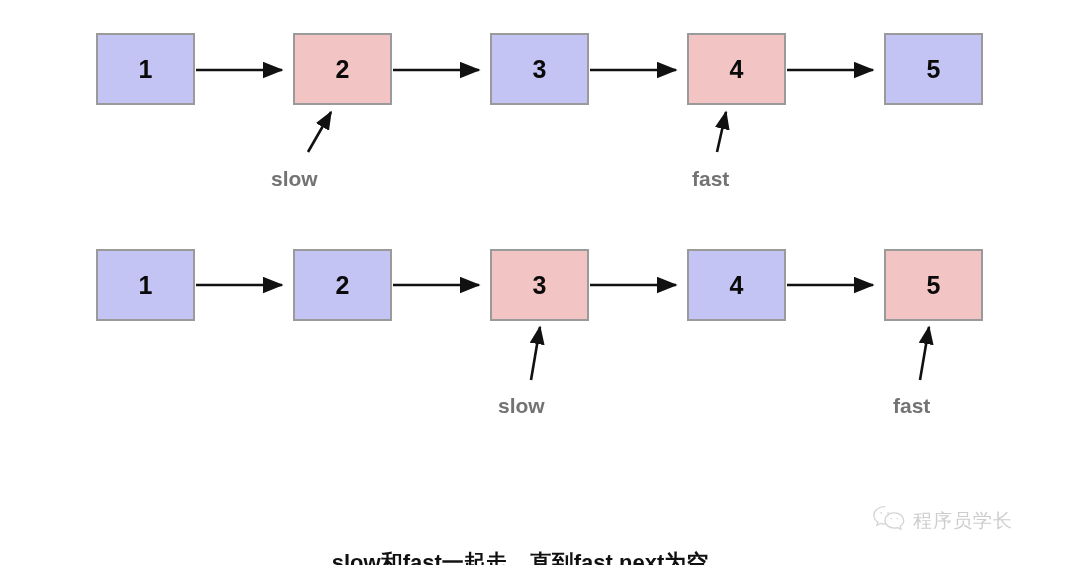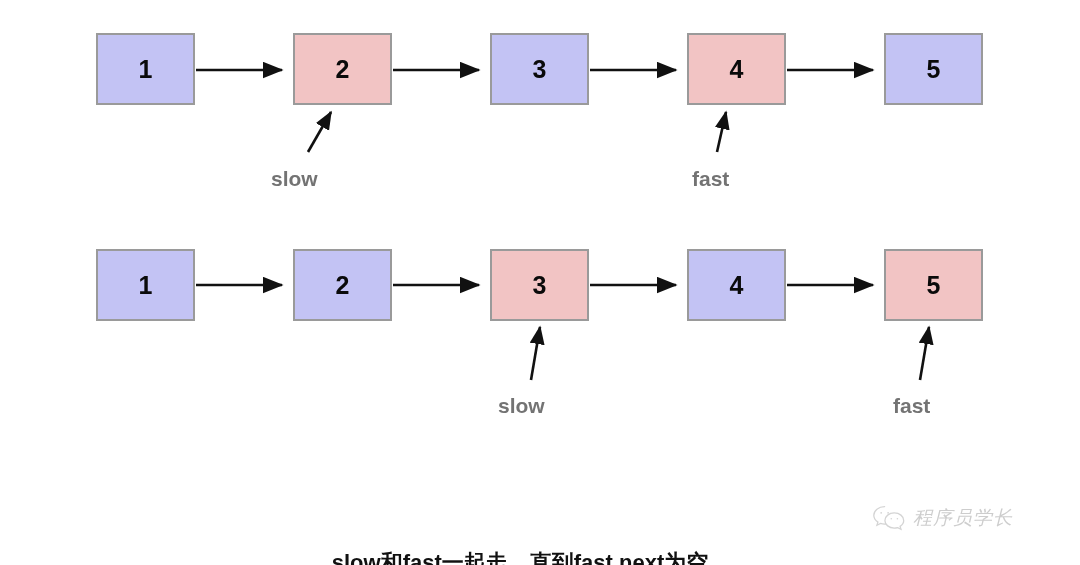--- a/index.html
+++ b/index.html
@@ -56,24 +56,24 @@
     color: #111111;
     white-space: nowrap;
     margin-top: 48px;
   }
 
   .watermark {
     position: absolute;
     left: 872px;
     top: 505px;
     display: flex;
+    align-items: center;
     gap: 7px;
     color: #cfcfcf;
     opacity: 0.95;
-    font-style: italic;
   }
   .watermark .wm-text {
     font-size: 19px;
     font-family: "Liberation Serif", "DejaVu Serif", serif;
     color: #cbcbcb;
     letter-spacing: 1px;
   }
   svg.arrows {
     position: absolute;
     left: 0; top: 0;

